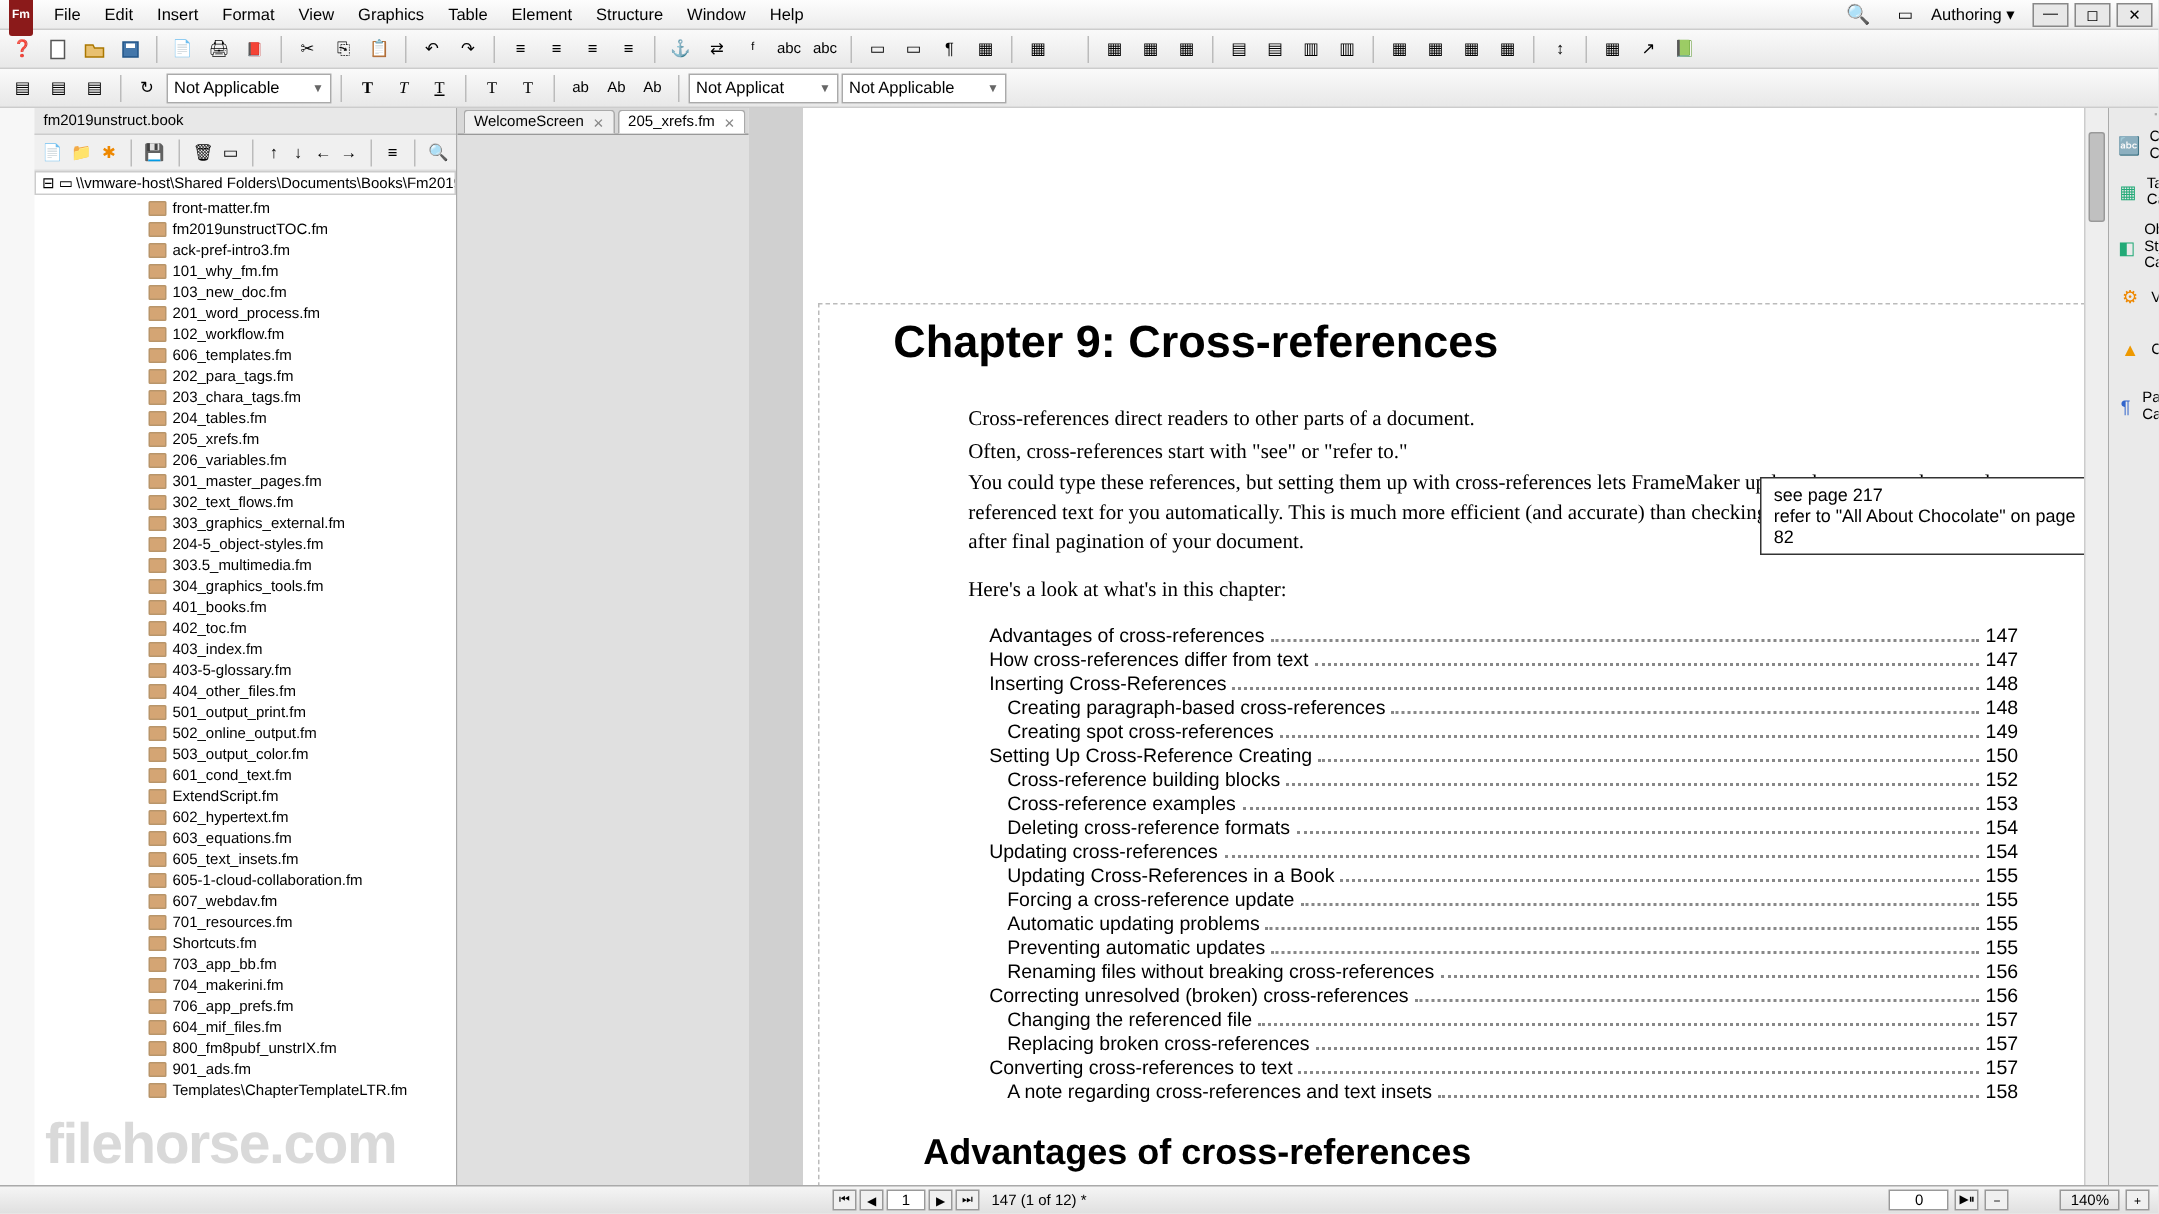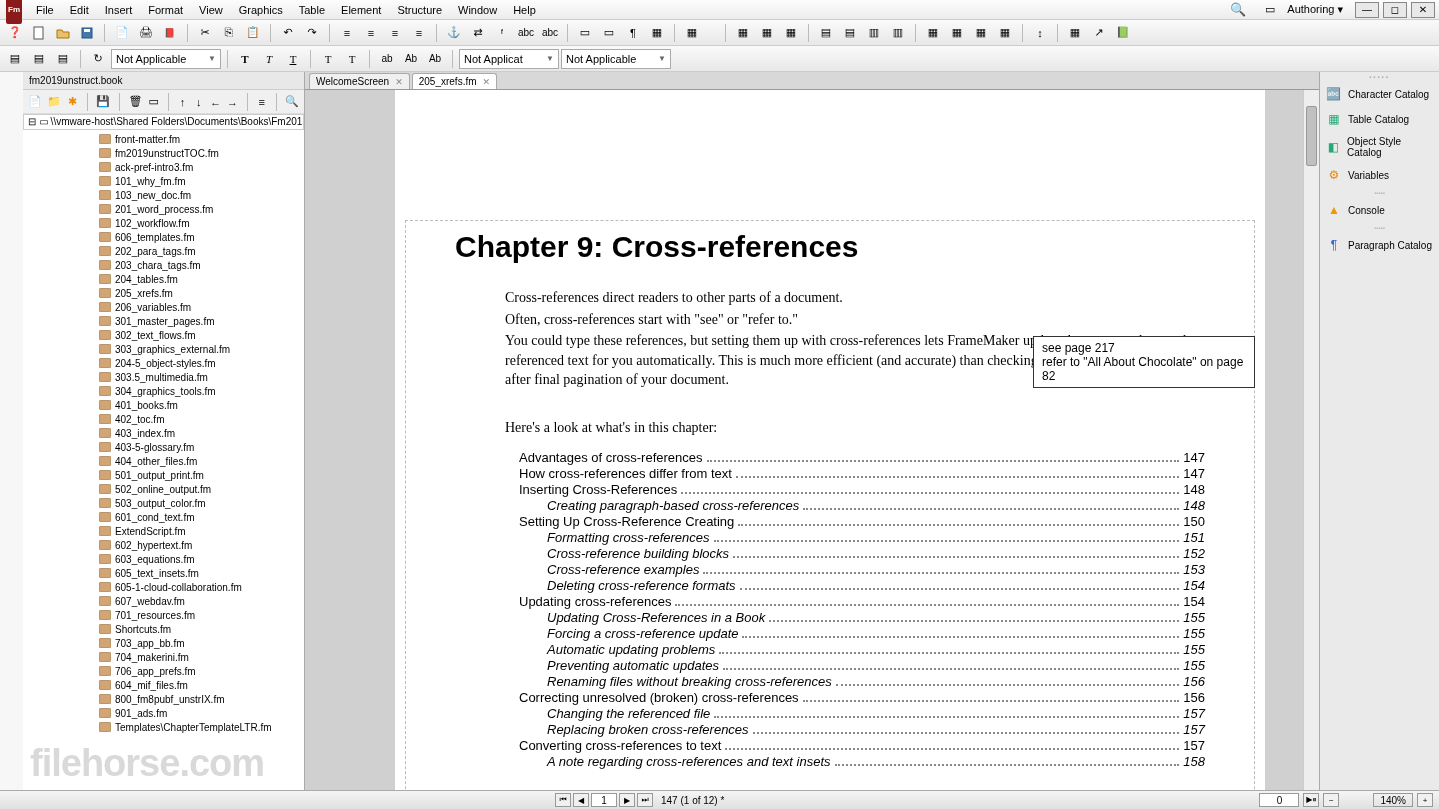--- a/index.html
+++ b/index.html
@@ -15,34 +15,34 @@
 .tb-combo { height: 20px; border: 1px solid #aaa; background: #fff; font-size: 11px; padding: 0 4px; display: flex; align-items: center; min-width: 110px; }
 .tb-combo .arrow { margin-left: auto; font-size: 8px; color: #666; }
 .main-area { display: flex; height: calc(100% - 20px - 26px - 26px - 19px); }
 .left-panel { width: 305px; background: #f7f7f7; border-right: 1px solid #aaa; display: flex; flex-direction: column; padding-left: 23px; }
 .book-tab { height: 18px; background: #e8e8e8; border-bottom: 1px solid #ccc; display: flex; align-items: center; padding: 0 6px; font-size: 10px; }
 .book-toolbar { height: 24px; background: #f0f0f0; border-bottom: 1px solid #ddd; display: flex; align-items: center; padding: 0 4px; gap: 4px; }
 .book-path { height: 16px; background: #fff; border: 1px solid #ccc; font-size: 10px; padding: 1px 4px; white-space: nowrap; overflow: hidden; }
 .file-tree { flex: 1; overflow-y: auto; background: #fff; padding: 2px 0; }
 .tree-item { display: flex; align-items: center; padding: 0 4px 0 28px; height: 14px; font-size: 10px; white-space: nowrap; cursor: default; margin-left: 48px; }
 .tree-item .ficon { width: 12px; height: 10px; background: #d4a574; margin-right: 4px; border: 1px solid #b8956a; border-radius: 1px; }
-.doc-area { flex: 1; display: flex; flex-direction: column; background: #e0e0e0; position: relative; }
+.doc-area { flex: 1; display: flex; background: #e0e0e0; position: relative; }
 .doc-tabs { height: 18px; background: #d8d8d8; display: flex; align-items: flex-end; border-bottom: 1px solid #999; padding-left: 4px; }
 .doc-tab { height: 16px; background: #f0f0f0; border: 1px solid #aaa; border-bottom: none; padding: 0 6px; display: flex; align-items: center; font-size: 10px; margin-right: 2px; border-radius: 3px 3px 0 0; gap: 6px; }
 .doc-tab.active { background: #fff; }
 .doc-tab .close { font-size: 9px; color: #888; }
 .doc-viewport { flex: 1; overflow: auto; background: #d0d0d0; position: relative; display: flex; justify-content: center; padding-left: 36px; }
 .page { width: 870px; min-height: 1100px; background: #fff; margin: 0; position: relative; padding: 40px 60px; }
 .page-border { position: absolute; left: 10px; right: 10px; top: 130px; bottom: 20px; border: 1px dashed #bbb; pointer-events: none; }
 .chapter-title { font-size: 30px; font-weight: bold; margin: 100px 0 24px 0; font-family: "Trebuchet MS", sans-serif; }
 .body-para { font-size: 14px; line-height: 1.4; margin: 2px 0 2px 50px; font-family: Georgia, serif; }
 .callout-box { position: absolute; right: 10px; top: 246px; width: 222px; border: 1px solid #333; padding: 4px 8px; font-size: 12px; font-family: "Trebuchet MS", sans-serif; background: #fff; }
 .toc-list { margin: 12px 0 20px 64px; }
 .toc-row { display: flex; align-items: baseline; font-size: 13px; font-family: "Trebuchet MS", sans-serif; margin: 1px 0; }
-.toc-row.sub { margin-left: 28px; font-style: italic; }
+.toc-row.sub { margin-left: 12px; }
 .toc-label { white-space: nowrap; }
 .toc-dots { flex: 1; border-bottom: 2px dotted #888; margin: 0 4px 3px 4px; }
 .toc-page { white-space: nowrap; }
 .section-title { font-size: 24px; font-weight: bold; margin: 12px 0 8px 20px; font-family: "Trebuchet MS", sans-serif; }
 .right-panel { width: 120px; background: #eaeaea; border-left: 1px solid #aaa; display: flex; flex-direction: column; }
 .rp-grip { height: 10px; display: flex; align-items: center; justify-content: center; color: #aaa; font-size: 6px; letter-spacing: 2px; }
 .rp-item { display: flex; align-items: center; padding: 4px 6px; gap: 6px; font-size: 10px; cursor: default; border-bottom: 1px solid transparent; }
 .rp-icon { width: 16px; height: 16px; display: flex; align-items: center; justify-content: center; font-size: 12px; }
 .rp-divider { height: 10px; display: flex; align-items: center; justify-content: center; color: #bbb; font-size: 6px; }
 .statusbar { position: absolute; bottom: 0; left: 0; right: 0; height: 19px; background: linear-gradient(#f5f5f5,#e0e0e0); border-top: 1px solid #aaa; display: flex; align-items: center; font-size: 10px; }
@@ -261,21 +261,21 @@
       <div class="page">
         <div class="page-border"></div>
         <h1 class="chapter-title">Chapter 9: Cross-references</h1>
         <p class="body-para">Cross-references direct readers to other parts of a document.</p>
         <p class="body-para">Often, cross-references start with "see" or "refer to."</p>
         <p class="body-para">You could type these references, but setting them up with cross-references lets FrameMaker update the page numbers and referenced text for you automatically. This is much more efficient (and accurate) than checking all the references manually after final pagination of your document.</p>
         <div class="callout-box">
           <div>see page 217</div>
           <div>refer to "All About Chocolate" on page 82</div>
         </div>
-        <p class="body-para" style="margin-top:28px;font-family:Liberation Serif, serif;">Here's a look at what's in this chapter:</p>
+        <p class="body-para" style="margin-top:12px;font-family:Liberation Serif, serif;">Here's a look at what's in this chapter:</p>
         <div class="toc-list" id="toc-list">
             <div class="toc-row">
               <span class="toc-label">Advantages of cross-references</span>
               <span class="toc-dots"></span>
               <span class="toc-page">147</span>
             </div>
             <div class="toc-row">
               <span class="toc-label">How cross-references differ from text</span>
               <span class="toc-dots"></span>
               <span class="toc-page">147</span>
@@ -283,29 +283,29 @@
             <div class="toc-row">
               <span class="toc-label">Inserting Cross-References</span>
               <span class="toc-dots"></span>
               <span class="toc-page">148</span>
             </div>
             <div class="toc-row sub">
               <span class="toc-label">Creating paragraph-based cross-references</span>
               <span class="toc-dots"></span>
               <span class="toc-page">148</span>
             </div>
+            <div class="toc-row sub">
+              <span class="toc-label">Creating spot cross-references</span>
+              <span class="toc-dots"></span>
+              <span class="toc-page">149</span>
+            </div>
             <div class="toc-row">
               <span class="toc-label">Setting Up Cross-Reference Creating</span>
               <span class="toc-dots"></span>
               <span class="toc-page">150</span>
-            </div>
-            <div class="toc-row sub">
-              <span class="toc-label">Formatting cross-references</span>
-              <span class="toc-dots"></span>
-              <span class="toc-page">151</span>
             </div>
             <div class="toc-row sub">
               <span class="toc-label">Cross-reference building blocks</span>
               <span class="toc-dots"></span>
               <span class="toc-page">152</span>
             </div>
             <div class="toc-row sub">
               <span class="toc-label">Cross-reference examples</span>
               <span class="toc-dots"></span>
               <span class="toc-page">153</span>

